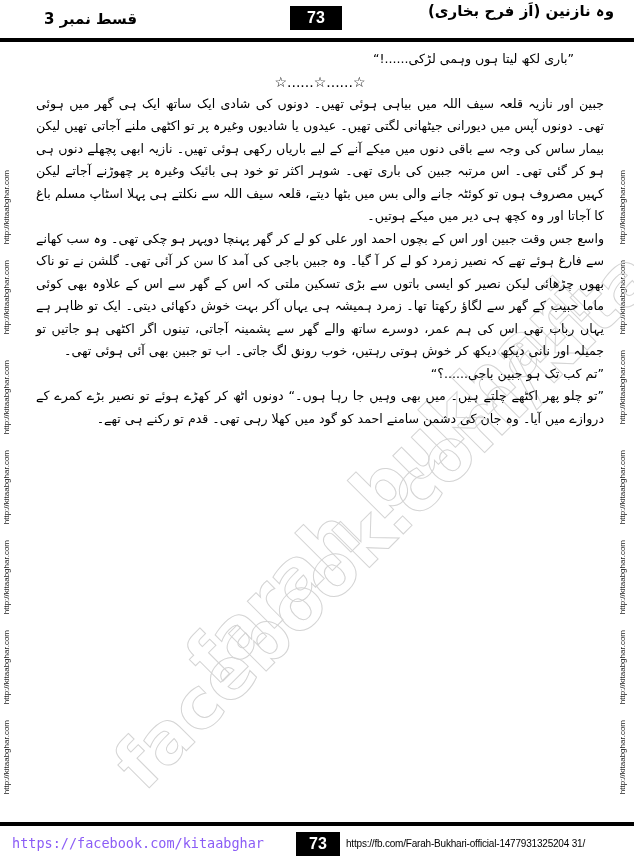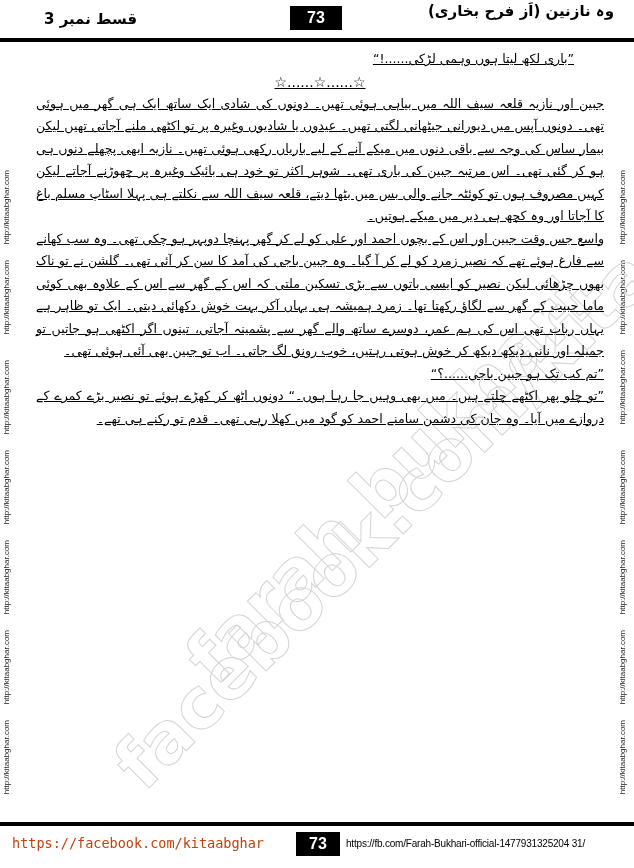--- a/index.html
+++ b/index.html
@@ -16,26 +16,26 @@
     .side-left, .side-right { position: absolute; top: 60px; width: 14px; height: 760px; }
     .side-left { left: 2px; }
     .side-right { right: 2px; }
     .side-url { position: absolute; left: 0; width: 14px; font-family: "Liberation Sans", sans-serif; font-size: 8px; color: #222;
       writing-mode: vertical-rl; transform: rotate(180deg); white-space: nowrap; }
 
     .watermark { position: absolute; left: 40px; top: 180px; width: 560px; height: 560px; pointer-events: none; }
     .watermark span { position: absolute; font-family: "DejaVu Sans", sans-serif; font-size: 70px; font-weight: bold;
       color: transparent; -webkit-text-stroke: 1px #d4d4d4; transform: rotate(-45deg); white-space: nowrap; }
 
-    .content { position: absolute; left: 36px; right: 30px; top: 48px; bottom: 50px; direction: rtl; text-align: justify; text-decoration: underline; }
+    .content { position: absolute; left: 36px; right: 30px; top: 48px; bottom: 50px; direction: rtl; text-align: justify; }
     .para { font-family: "DejaVu Sans", sans-serif; font-size: 12.6px; line-height: 22.5px; margin: 0; text-align: justify; text-align-last: right; }
     .stars { text-align: center; font-size: 14px; line-height: 22px; direction: ltr; }
 
     .rule-bottom { position: absolute; left: 0; top: 822px; width: 634px; height: 4px; background: #000; }
-    .footer-left { position: absolute; left: 12px; top: 835px; font-family: "DejaVu Sans Mono", monospace; font-size: 13.5px; color: #c2410c; }
+    .footer-left { position: absolute; left: 12px; top: 835px; font-family: "DejaVu Sans Mono", monospace; font-size: 13.5px; color: #8b5cf6; }
     .footer-box { position: absolute; left: 296px; top: 832px; width: 44px; height: 24px; background: #000; color: #fff;
       font-family: "Liberation Sans", sans-serif; font-weight: bold; font-size: 16px; text-align: center; line-height: 24px; }
     .footer-right { position: absolute; left: 346px; top: 838px; font-family: "Liberation Sans", sans-serif; font-size: 10px; letter-spacing: -0.2px; }
   </style>
 </head>
 <body>
 
 <div class="header">
   <div class="header-right">وہ نازنین (اَز فرح بخاری)</div>
   <div class="page-box">73</div>

